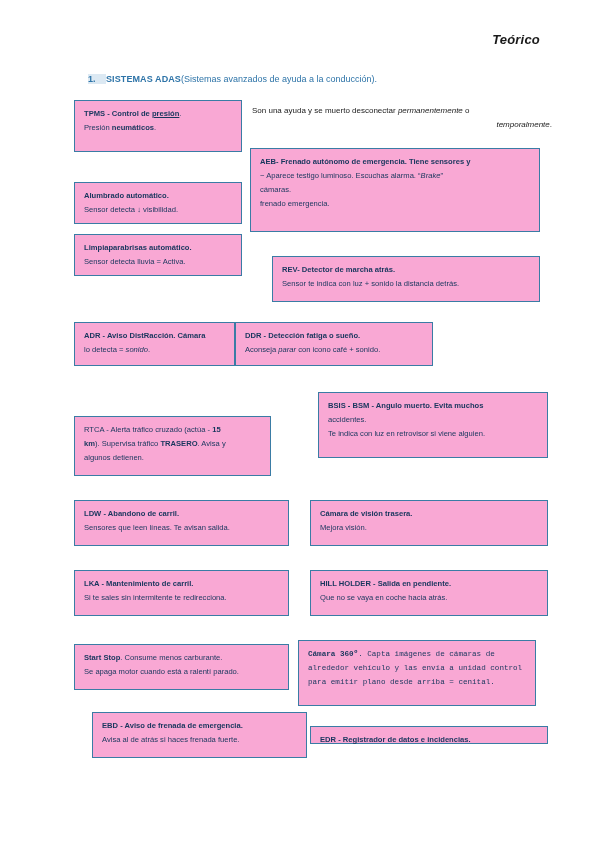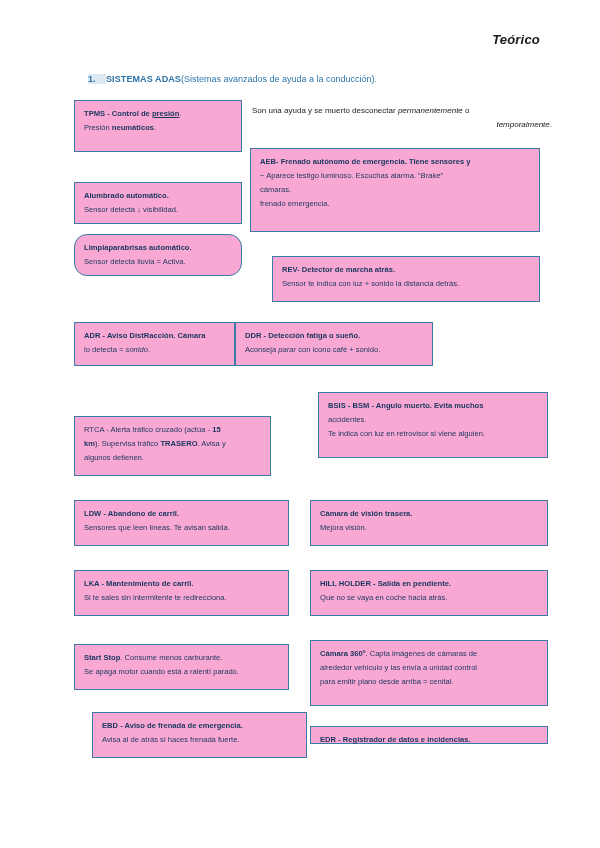--- a/index.html
+++ b/index.html
@@ -82,35 +82,35 @@
   }
   .box .b { font-weight: bold; }
   .box .i { font-style: italic; }
   .box .u { text-decoration: underline; }
   .box.just .ln { text-align: justify; }
   .box.just .ln.last { text-align: left; }
 
   
   #box-tpms      { left: 74px;  top: 100px; width: 168px; height: 52px; }
   #box-alumbrado { left: 74px;  top: 182px; width: 168px; height: 42px; }
-  #box-limpia    { left: 74px;  top: 234px; width: 168px; height: 42px; border-radius: 13px; }
+  #box-limpia    { left: 74px;  top: 234px; width: 168px; height: 42px; }
   #box-adr       { left: 74px;  top: 322px; width: 161px; height: 44px; }
   #box-ddr       { left: 235px; top: 322px; width: 198px; height: 44px; }
   #box-rtca      { left: 74px;  top: 416px; width: 197px; height: 60px; }
   #box-ldw       { left: 74px;  top: 500px; width: 215px; height: 46px; }
   #box-lka       { left: 74px;  top: 570px; width: 215px; height: 46px; }
   #box-startstop { left: 74px;  top: 644px; width: 215px; height: 46px; }
   #box-ebd       { left: 92px;  top: 712px; width: 215px; height: 46px; }
 
   #box-aeb       { left: 250px; top: 148px; width: 290px; height: 84px; }
   #box-rev       { left: 272px; top: 256px; width: 268px; height: 46px; }
   #box-bsis      { left: 318px; top: 392px; width: 230px; height: 66px; }
   #box-camtras   { left: 310px; top: 500px; width: 238px; height: 46px; }
   #box-hill      { left: 310px; top: 570px; width: 238px; height: 46px; }
-  #box-cam360    { left: 310px; top: 640px; width: 238px; height: 66px; }
+  #box-cam360    { left: 298px; top: 640px; width: 238px; height: 66px; font-family: Liberation Mono, monospace; }
   #box-edr       { left: 310px; top: 726px; width: 238px; height: 18px; }
 </style>
 </head>
 <body>
 
 <div id="page">
 
   <div class="header-note">Teórico</div>
 
   <div class="section-heading">

